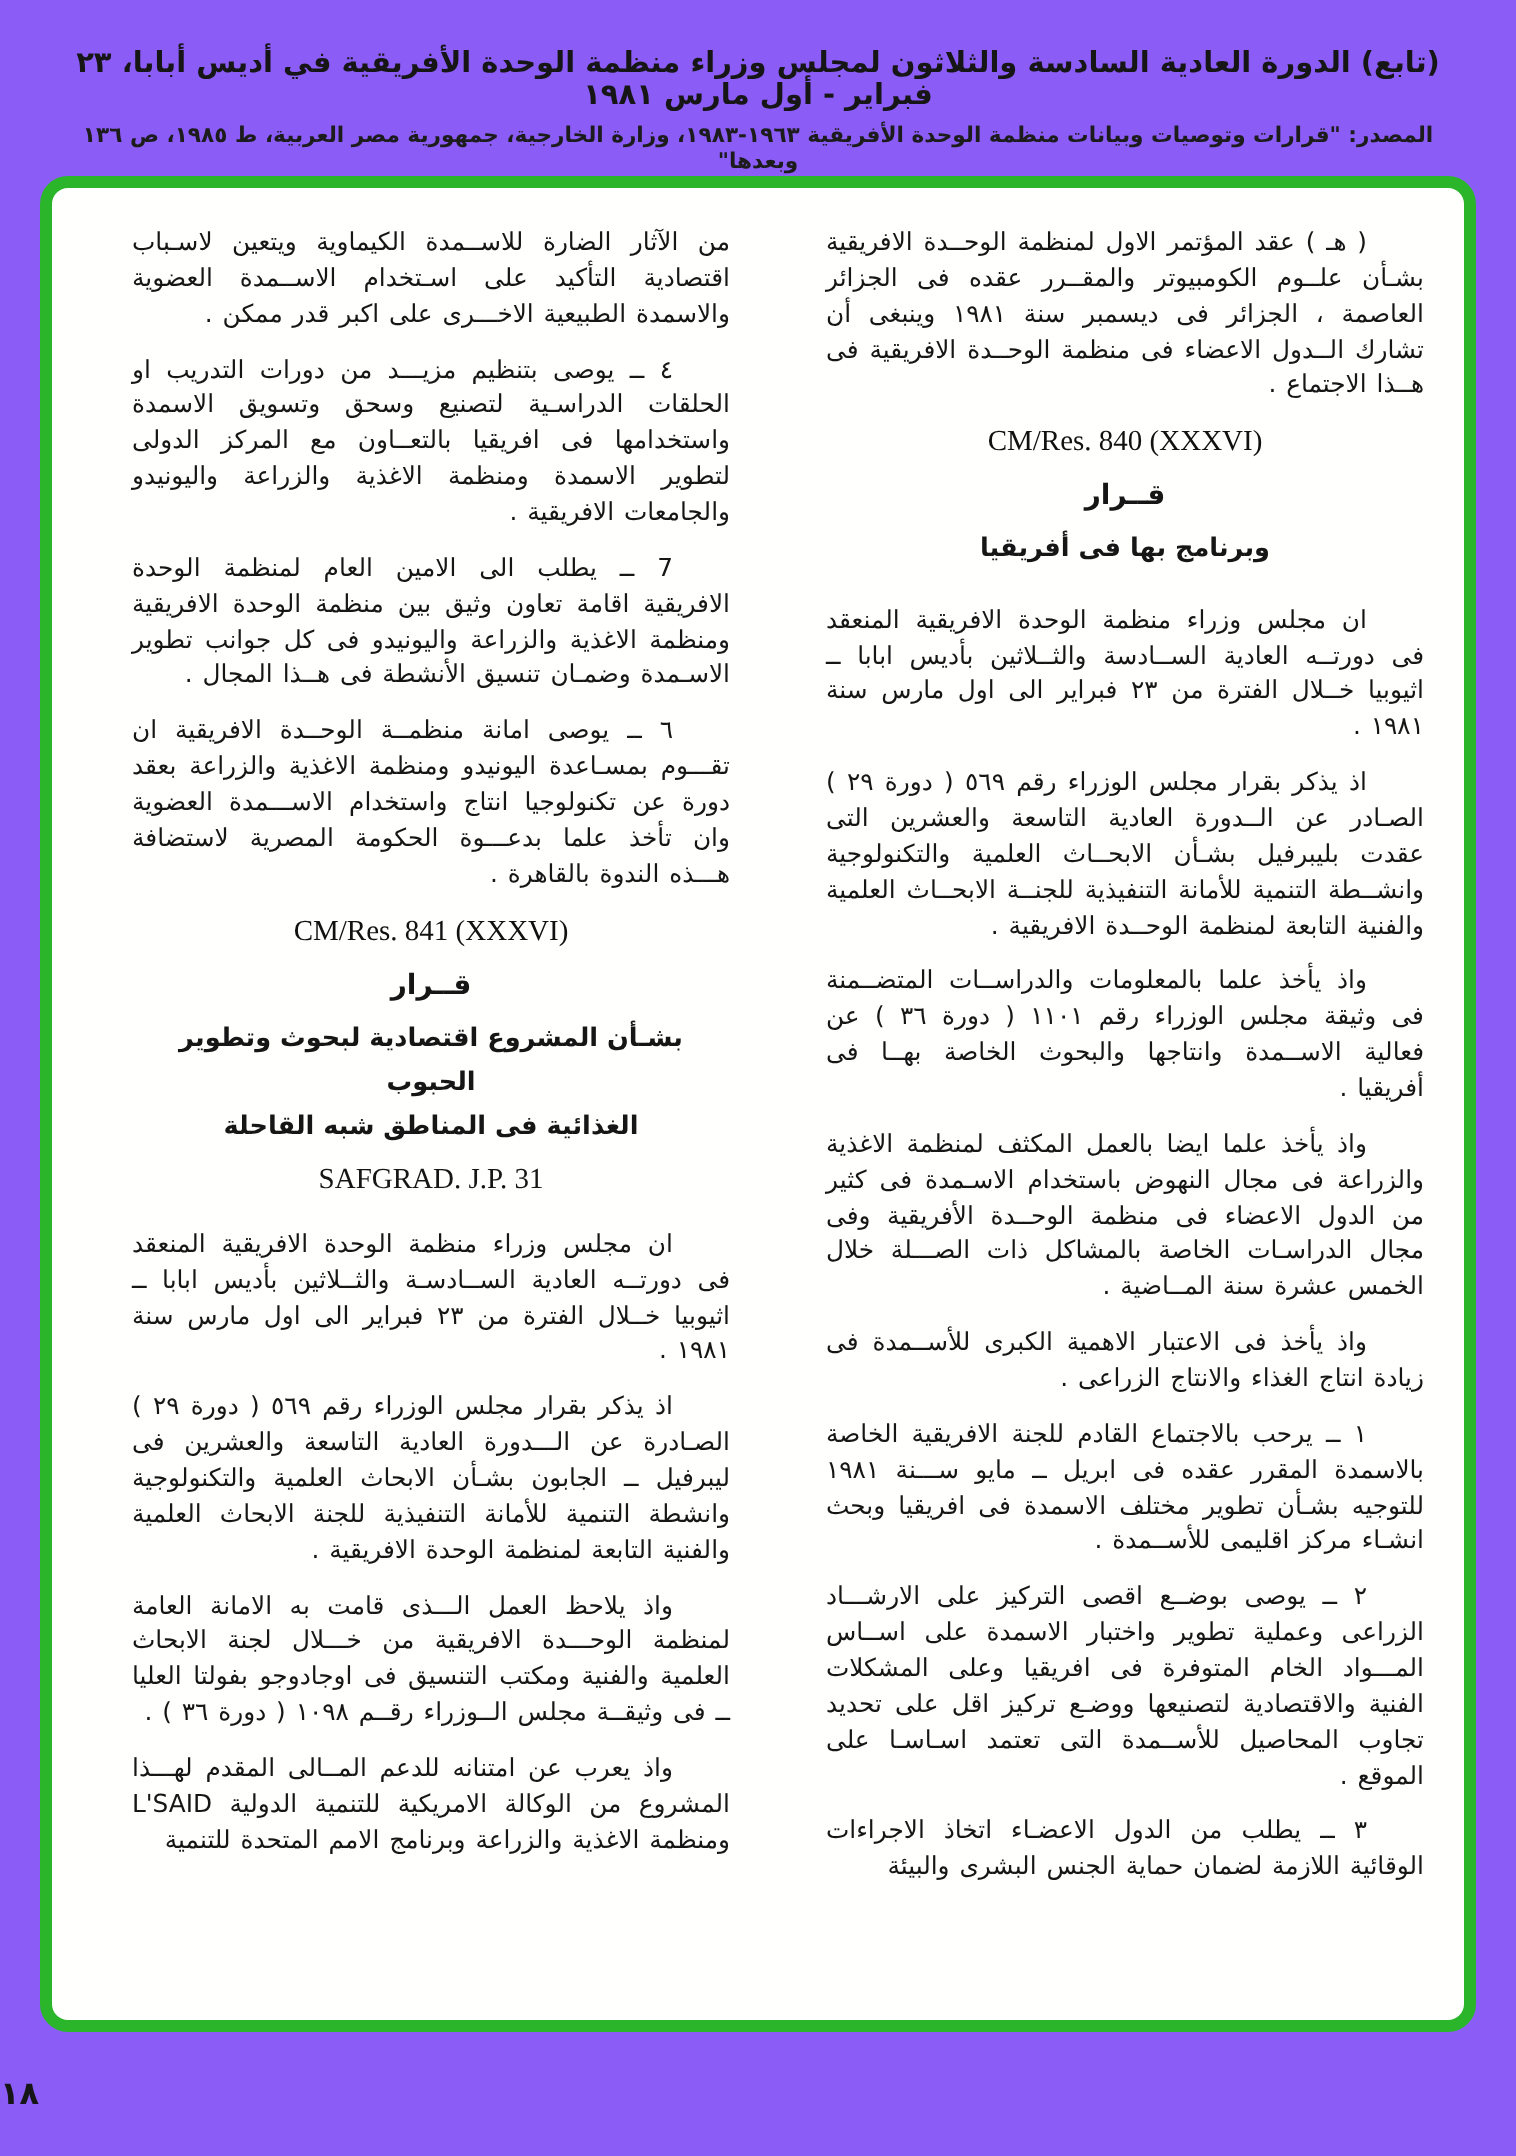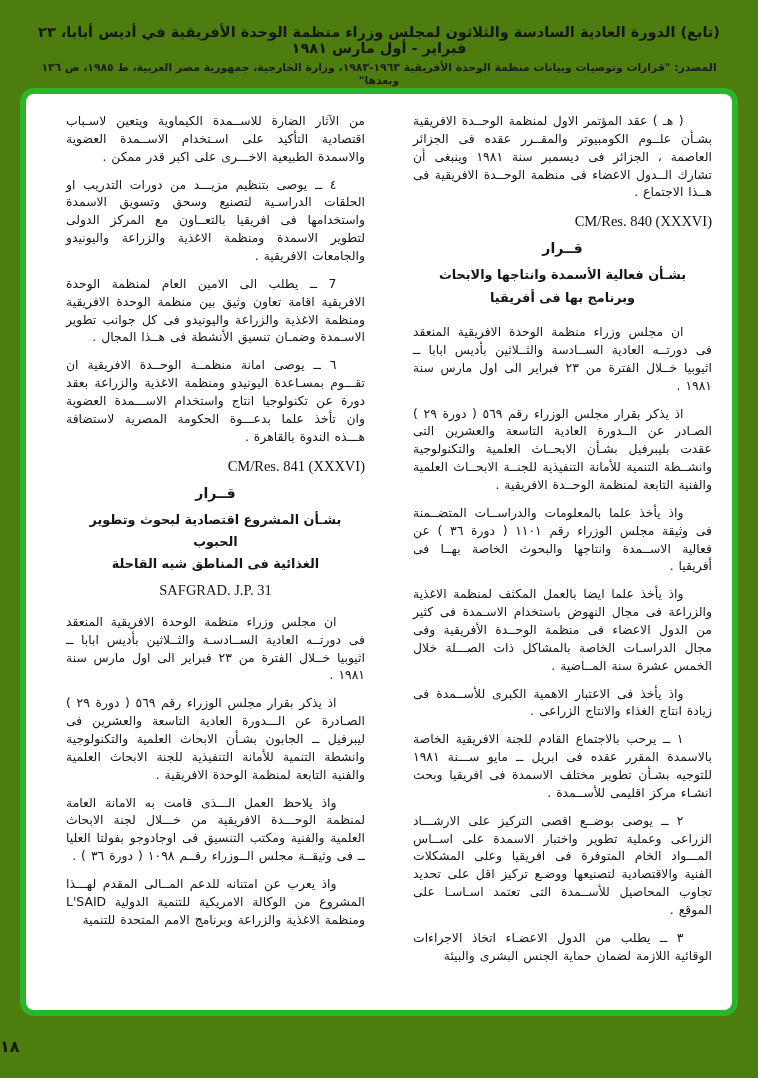--- a/index.html
+++ b/index.html
@@ -2,21 +2,21 @@
 <html lang="ar"><head>
 <meta charset="utf-8">
 <style>
   html, body { margin: 0; padding: 0; }
   body {
     width: 758px; height: 1078px;
     background: #ffffff;
     font-family: "DejaVu Sans", sans-serif;
     color: #161616;
   }
-  .page { position: relative; width: 758px; height: 1078px; background: #4d7c0f; overflow: hidden; }
+  .page { position: relative; width: 758px; height: 1078px; background: #8b5cf6; overflow: hidden; }
 
   
   .hdr { padding-top: 24px; text-align: center; direction: rtl; }
   .hdr-line1 { font-weight: bold; font-size: 14.5px; letter-spacing: 0; padding: 0 14px; }
   .hdr-line2 { font-weight: bold; font-size: 10.8px; margin-top: 5px; color: #1c1c1c; padding: 0 24px; }
 
   
   .green-box {
     position: absolute; left: 20px; top: 88px;
     width: 718px; height: 928px;
@@ -33,21 +33,21 @@
   .para {
     font-size: 12.4px; line-height: 1.44;
     text-align: justify;
     margin: 0 0 10px 0;
     text-indent: 2.3em;
     word-spacing: 1px;
   }
   .para.no-indent { text-indent: 0; }
 
   .latin-ref {
-    direction: ltr; text-align: right;
+    direction: ltr; text-align: center;
     font-family: "Liberation Serif", serif;
     font-size: 14.5px;
     margin: 12px 0 10px 0;
     color: #111;
   }
   .res-heading { text-align: center; font-weight: bold; margin: 4px 0 14px 0; }
   .res-title { font-size: 14px; margin-bottom: 8px; }
   .res-sub { font-size: 12.8px; line-height: 1.75; }
   .res-code {
     direction: ltr; font-family: "Liberation Serif", serif;
@@ -71,21 +71,20 @@
   </div>
 
   <div class="green-box" style="border-color: rgb(43, 181, 43);">
     <div class="columns">
 
       <section class="col">
         <p class="para">( هـ ) عقد المؤتمر الاول لمنظمة الوحــدة الافريقية بشـأن علــوم الكومبيوتر والمقــرر عقده فى الجزائر العاصمة ، الجزائر فى ديسمبر سنة ١٩٨١ وينبغى أن تشارك الــدول الاعضاء فى منظمة الوحــدة الافريقية فى هــذا الاجتماع .</p>
         <div class="latin-ref">CM/Res. 840 (XXXVI)</div>
         <div class="res-heading">
           <div class="res-title">قــرار</div>
-          <div class="res-sub">بشـأن فعالية الأسمدة وانتاجها والابحاث</div>
           <div class="res-sub">وبرنامج بها فى أفريقيا</div>
         </div>
         <p class="para">ان مجلس وزراء منظمة الوحدة الافريقية المنعقد فى دورتــه العادية الســادسة والثــلاثين بأديس ابابا ــ اثيوبيا خــلال الفترة من ٢٣ فبراير الى اول مارس سنة ١٩٨١ .</p>
         <p class="para">اذ يذكر بقرار مجلس الوزراء رقم ٥٦٩ ( دورة ٢٩ ) الصـادر عن الــدورة العادية التاسعة والعشرين التى عقدت بليبرفيل بشـأن الابحــاث العلمية والتكنولوجية وانشــطة التنمية للأمانة التنفيذية للجنــة الابحــاث العلمية والفنية التابعة لمنظمة الوحــدة الافريقية .</p>
         <p class="para">واذ يأخذ علما بالمعلومات والدراســات المتضــمنة فى وثيقة مجلس الوزراء رقم ١١٠١ ( دورة ٣٦ ) عن فعالية الاســمدة وانتاجها والبحوث الخاصة بهــا فى أفريقيا .</p>
         <p class="para">واذ يأخذ علما ايضا بالعمل المكثف لمنظمة الاغذية والزراعة فى مجال النهوض باستخدام الاسـمدة فى كثير من الدول الاعضاء فى منظمة الوحــدة الأفريقية وفى مجال الدراسـات الخاصة بالمشاكل ذات الصـــلة خلال الخمس عشرة سنة المــاضية .</p>
         <p class="para">واذ يأخذ فى الاعتبار الاهمية الكبرى للأســمدة فى زيادة انتاج الغذاء والانتاج الزراعى .</p>
         <p class="para">١ ــ يرحب بالاجتماع القادم للجنة الافريقية الخاصة بالاسمدة المقرر عقده فى ابريل ــ مايو ســـنة ١٩٨١ للتوجيه بشـأن تطوير مختلف الاسمدة فى افريقيا وبحث انشـاء مركز اقليمى للأســمدة .</p>
         <p class="para">٢ ــ يوصى بوضــع اقصى التركيز على الارشـــاد الزراعى وعملية تطوير واختبار الاسمدة على اســاس المـــواد الخام المتوفرة فى افريقيا وعلى المشكلات الفنية والاقتصادية لتصنيعها ووضـع تركيز اقل على تحديد تجاوب المحاصيل للأســمدة التى تعتمد اسـاسـا على الموقع .</p>
         <p class="para">٣ ــ يطلب من الدول الاعضـاء اتخاذ الاجراءات الوقائية اللازمة لضمان حماية الجنس البشرى والبيئة</p>

